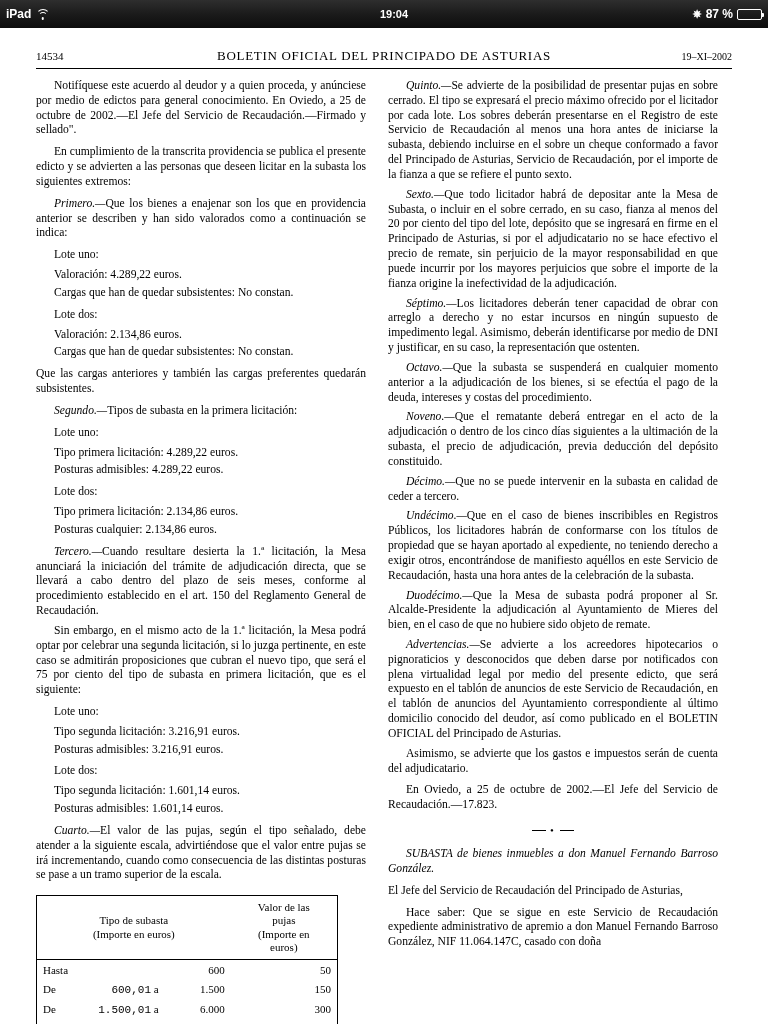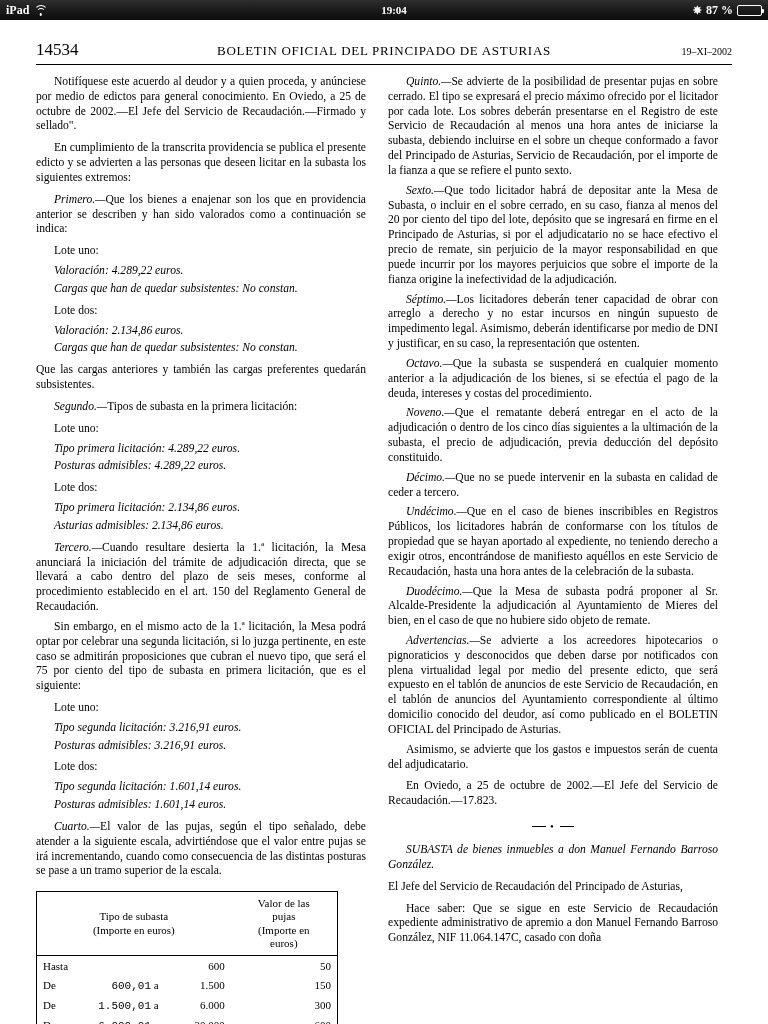--- a/index.html
+++ b/index.html
@@ -9,26 +9,26 @@
   }
   body {
     width: 768px;
     height: 1024px;
     overflow: hidden;
     font-family: "Liberation Serif", serif;
   }
 
   
   .status-bar {
-    height: 20px;
+    height: 28px;
     background: linear-gradient(to bottom, #2e2e2e 0%, #1b1b1b 50%, #0d0d0d 100%);
     color: #ffffff;
     display: flex;
     align-items: center;
-    font-family: Liberation Serif, serif;
+    font-family: Liberation Sans, sans-serif;
     font-size: 12px;
     font-weight: bold;
     padding: 0 6px;
     box-sizing: border-box;
     position: relative;
   }
   .sb-left {
     display: flex;
     align-items: center;
     gap: 5px;
@@ -116,21 +116,21 @@
   }
 
   .page-header {
     display: flex;
     align-items: baseline;
     font-size: 10.5px;
     border-bottom: 1.2px solid #000;
     padding-bottom: 4px;
     margin-bottom: 10px;
   }
-  .hdr-left { width: 120px; font-family: "Liberation Serif", serif; font-size: 17px; }
+  .hdr-left { width: 120px; font-family: "Liberation Serif", serif; font-size: 11px; }
   .hdr-center {
     flex: 1;
     text-align: center;
     letter-spacing: 0.7px;
     font-size: 13px;
     font-variant: small-caps;
     text-transform: uppercase;
   }
   .hdr-right { width: 120px; text-align: right; font-size: 10px; }
 
@@ -153,21 +153,20 @@
   }
   .col p.noind { text-indent: 0; }
   .col p.sub {
     text-indent: 18px;
     margin: 0 0 5px 0;
   }
   .col p.item {
     text-indent: 0;
     margin: 0 0 3px 0;
     padding-left: 18px;
-    font-style: italic;
   }
   .col p.lote {
     text-indent: 0;
     margin: 7px 0 5px 0;
     padding-left: 18px;
   }
   .ord { font-style: italic; }
 
   
   .rate-table {
@@ -274,21 +273,21 @@
       <p class="noind" style="margin-top:7px">Que las cargas anteriores y también las cargas preferentes quedarán subsistentes.</p>
 
       <p class="sub"><span class="ord">Segundo.—</span><span>Tipos de subasta en la primera licitación:</span></p>
 
       <p class="lote">Lote uno:</p>
       <p class="item">Tipo primera licitación: 4.289,22 euros.</p>
       <p class="item">Posturas admisibles: 4.289,22 euros.</p>
 
       <p class="lote">Lote dos:</p>
       <p class="item">Tipo primera licitación: 2.134,86 euros.</p>
-      <p class="item">Asturias admisibles: 2.134,86 euros.</p>
+      <p class="item">Posturas cualquier: 2.134,86 euros.</p>
 
       <p class="sub" style="margin-top:7px"><span class="ord">Tercero.—</span><span>Cuando resultare desierta la 1.ª licitación, la Mesa anunciará la iniciación del trámite de adjudicación directa, que se llevará a cabo dentro del plazo de seis meses, conforme al procedimiento establecido en el art. 150 del Reglamento General de Recaudación.</span></p>
 
       <p>Sin embargo, en el mismo acto de la 1.ª licitación, la Mesa podrá optar por celebrar una segunda licitación, si lo juzga pertinente, en este caso se admitirán proposiciones que cubran el nuevo tipo, que será el 75 por ciento del tipo de subasta en primera licitación, que es el siguiente:</p>
 
       <p class="lote">Lote uno:</p>
       <p class="item">Tipo segunda licitación: 3.216,91 euros.</p>
       <p class="item">Posturas admisibles: 3.216,91 euros.</p>
 
       <p class="lote">Lote dos:</p>

